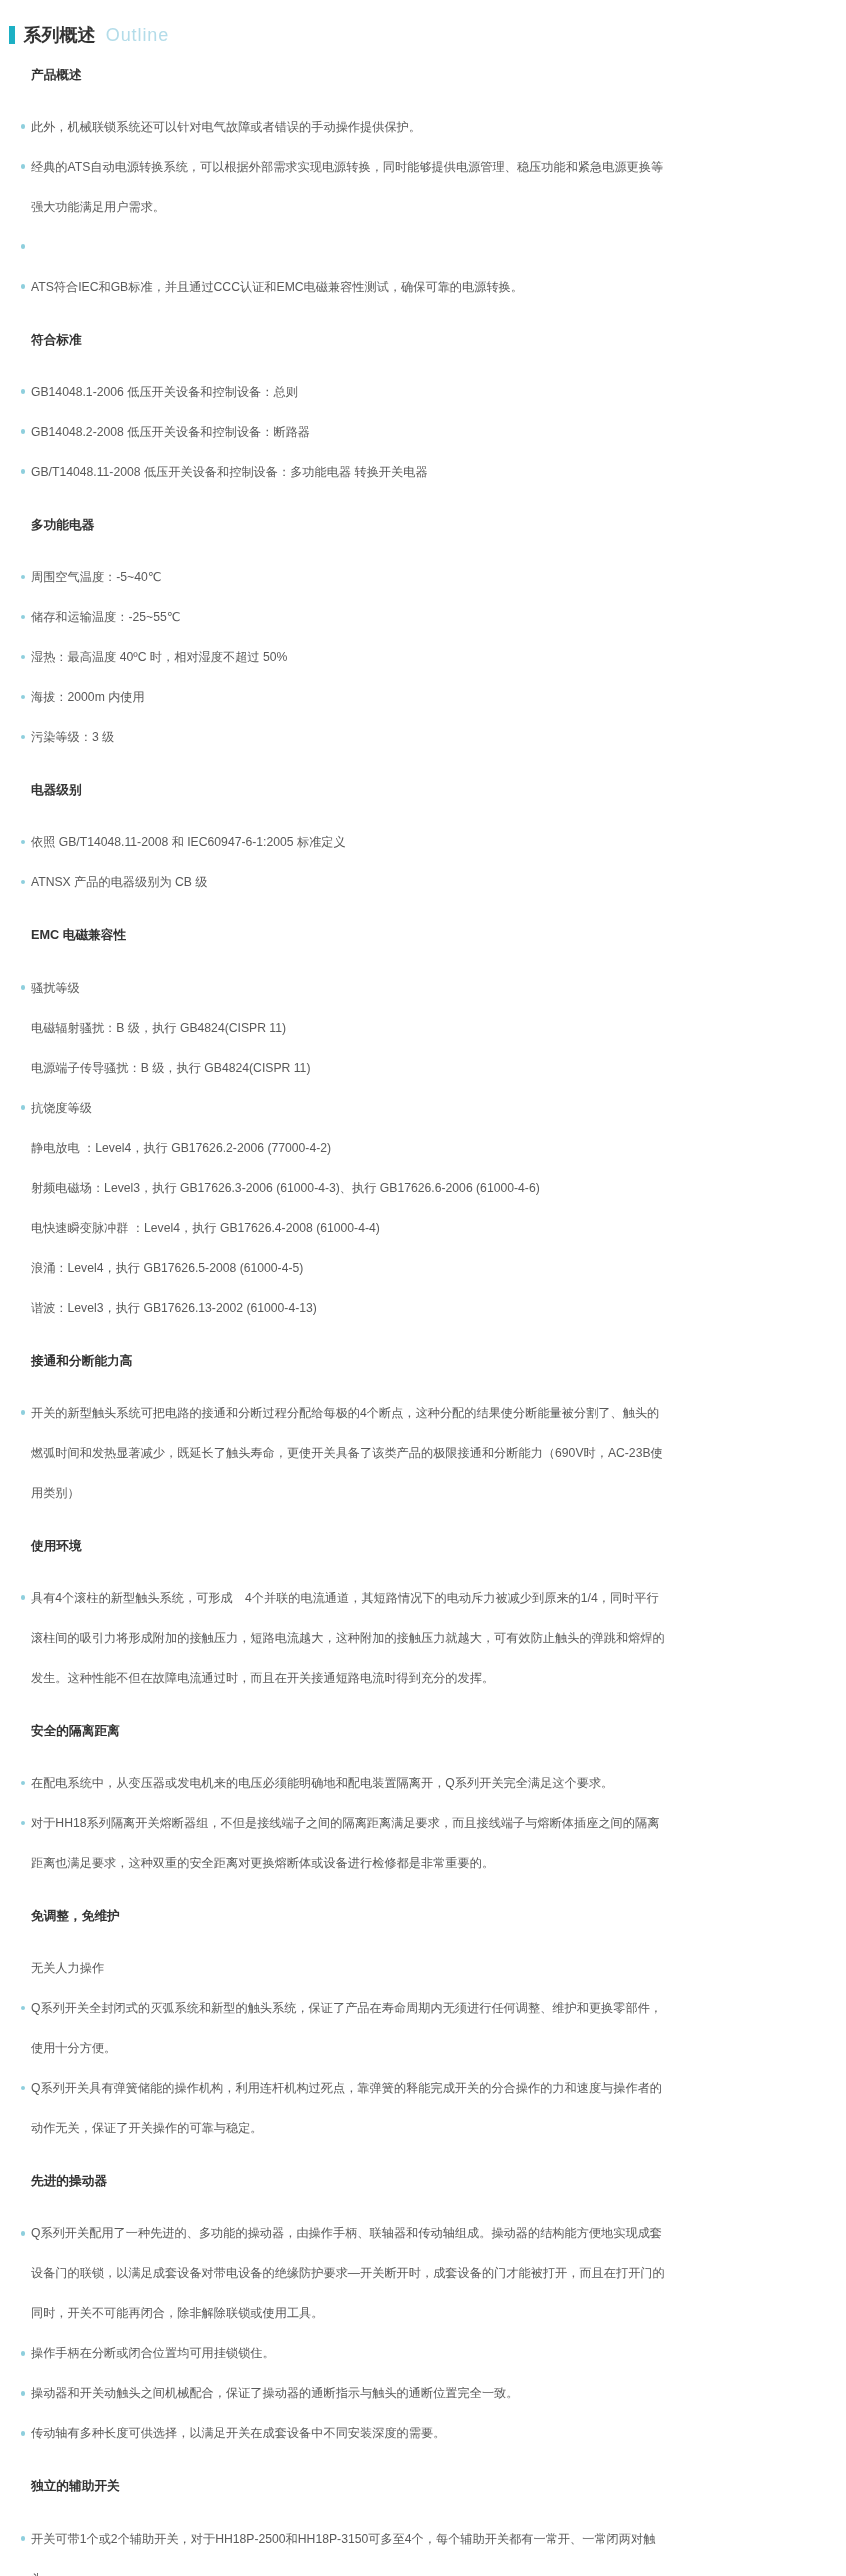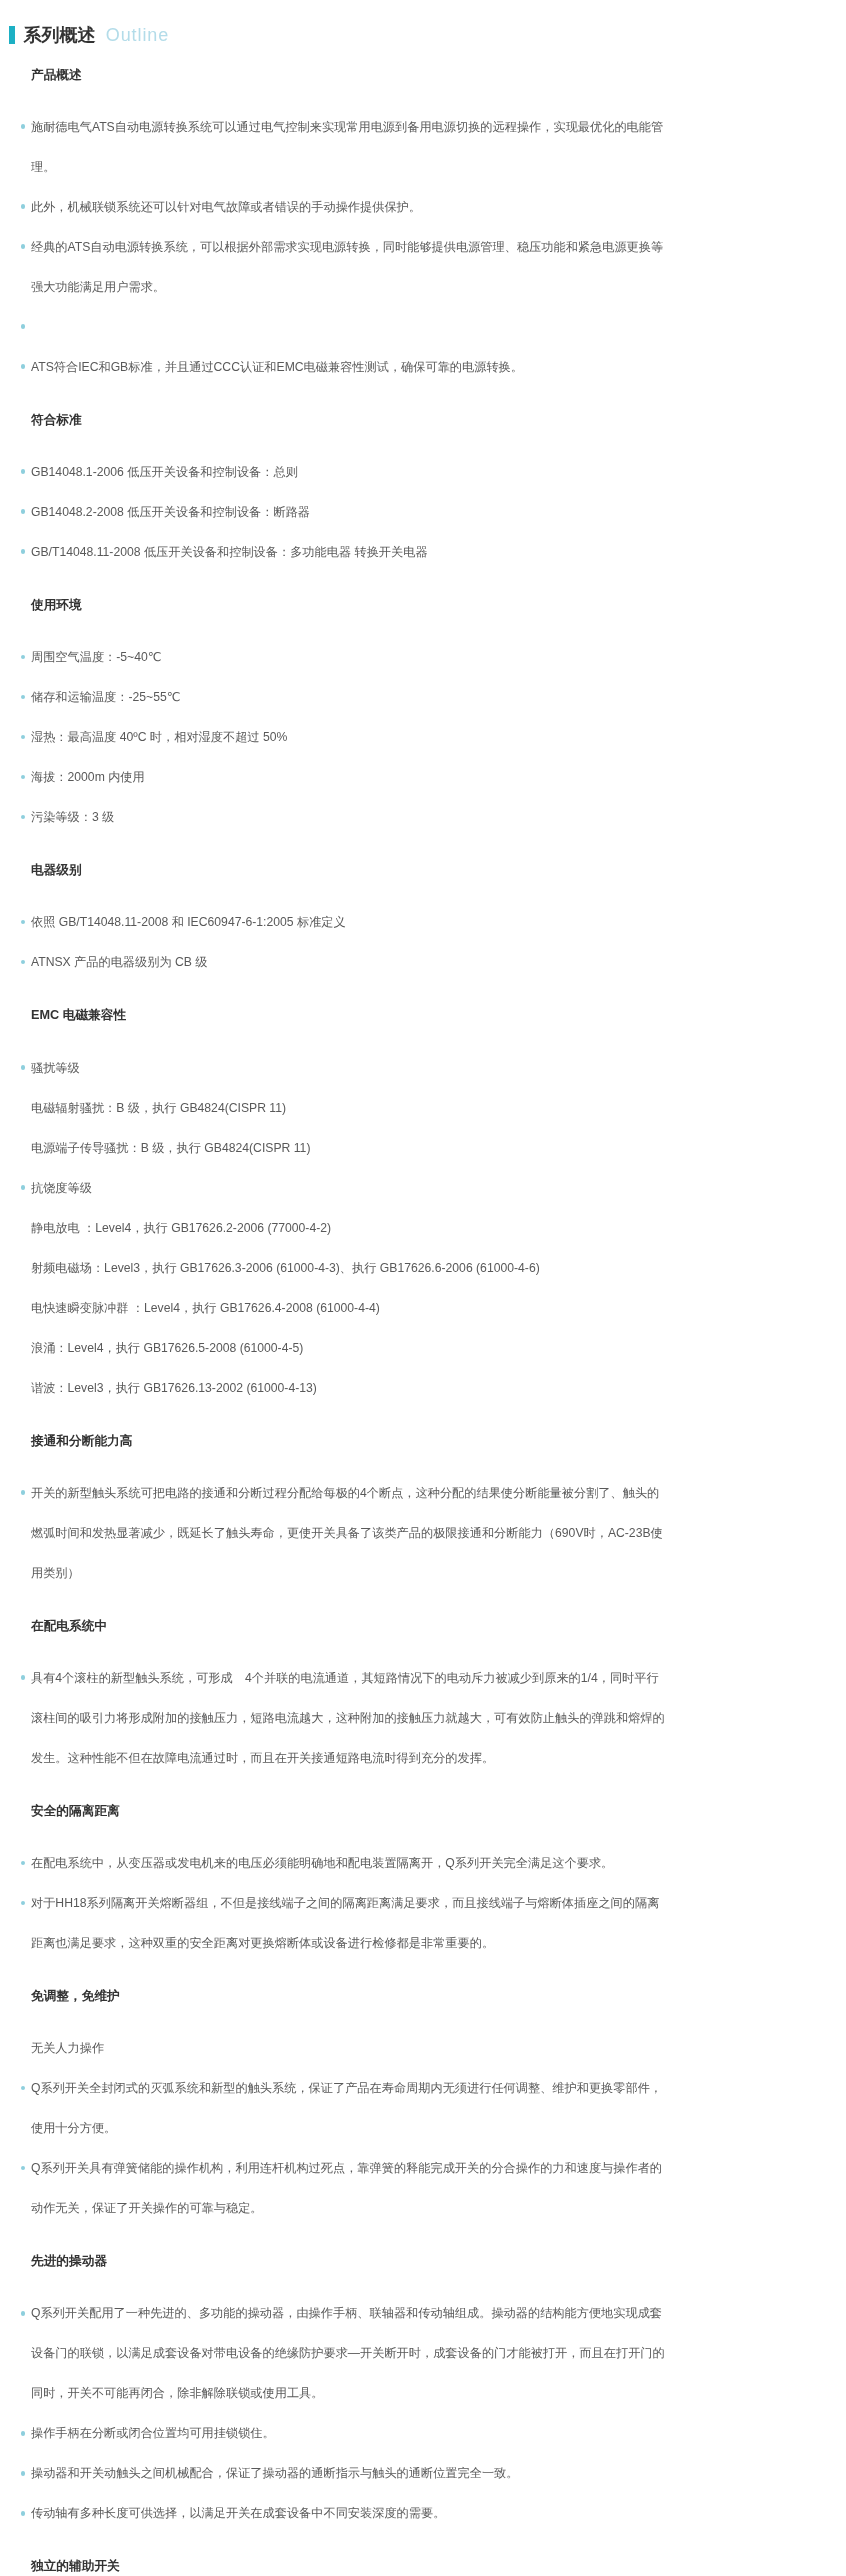--- a/index.html
+++ b/index.html
@@ -87,23 +87,20 @@
   <header class="page-header">
     <span class="title-bar"></span>
     <h1 class="title-zh">系列概述</h1>
     <span class="title-en">Outline</span>
   </header>
 
   <div class="content" id="sections-root">
   <section class="section">
     <h3 class="section-heading">产品概述</h3>
     <div class="section-items">
-  <div class="item">
-    <span class="bullet-dot"></span><span class="item-text">施耐德电气ATS自动电源转换系统可以通过电气控制来实现常用电源到备用电源切换的远程操作，实现最优化的电能管理。</span>
-  </div>
 
   <div class="item">
     <span class="bullet-dot"></span><span class="item-text">此外，机械联锁系统还可以针对电气故障或者错误的手动操作提供保护。</span>
   </div>
 
   <div class="item">
     <span class="bullet-dot"></span><span class="item-text">经典的ATS自动电源转换系统，可以根据外部需求实现电源转换，同时能够提供电源管理、稳压功能和紧急电源更换等强大功能满足用户需求。</span>
   </div>
 
   <div class="item">
@@ -127,111 +124,111 @@
     <span class="bullet-dot"></span><span class="item-text">GB14048.2-2008 低压开关设备和控制设备：断路器</span>
   </div>
 
   <div class="item">
     <span class="bullet-dot"></span><span class="item-text">GB/T14048.11-2008 低压开关设备和控制设备：多功能电器 转换开关电器</span>
   </div>
 </div>
   </section>
 
   <section class="section">
+    <h3 class="section-heading">多功能电器</h3>
+    <div class="section-items">
+  <div class="item">
+    <span class="bullet-dot"></span><span class="item-text">周围空气温度：-5~40℃</span>
+  </div>
+
+  <div class="item">
+    <span class="bullet-dot"></span><span class="item-text">储存和运输温度：-25~55℃</span>
+  </div>
+
+  <div class="item">
+    <span class="bullet-dot"></span><span class="item-text">湿热：最高温度 40ºC 时，相对湿度不超过 50%</span>
+  </div>
+
+  <div class="item">
+    <span class="bullet-dot"></span><span class="item-text">海拔：2000m 内使用</span>
+  </div>
+
+  <div class="item">
+    <span class="bullet-dot"></span><span class="item-text">污染等级：3 级</span>
+  </div>
+</div>
+  </section>
+
+  <section class="section">
+    <h3 class="section-heading">电器级别</h3>
+    <div class="section-items">
+  <div class="item">
+    <span class="bullet-dot"></span><span class="item-text">依照 GB/T14048.11-2008 和 IEC60947-6-1:2005 标准定义</span>
+  </div>
+
+  <div class="item">
+    <span class="bullet-dot"></span><span class="item-text">ATNSX 产品的电器级别为 CB 级</span>
+  </div>
+</div>
+  </section>
+
+  <section class="section">
+    <h3 class="section-heading">EMC 电磁兼容性</h3>
+    <div class="section-items">
+  <div class="item">
+    <span class="bullet-dot"></span><span class="item-text">骚扰等级</span>
+  </div>
+
+  <div class="item plain">
+    <span class="item-text">电磁辐射骚扰：B 级，执行 GB4824(CISPR 11)</span>
+  </div>
+
+  <div class="item plain">
+    <span class="item-text">电源端子传导骚扰：B 级，执行 GB4824(CISPR 11)</span>
+  </div>
+
+  <div class="item">
+    <span class="bullet-dot"></span><span class="item-text">抗饶度等级</span>
+  </div>
+
+  <div class="item plain">
+    <span class="item-text">静电放电 ：Level4，执行 GB17626.2-2006 (77000-4-2)</span>
+  </div>
+
+  <div class="item plain">
+    <span class="item-text">射频电磁场：Level3，执行 GB17626.3-2006 (61000-4-3)、执行 GB17626.6-2006 (61000-4-6)</span>
+  </div>
+
+  <div class="item plain">
+    <span class="item-text">电快速瞬变脉冲群 ：Level4，执行 GB17626.4-2008 (61000-4-4)</span>
+  </div>
+
+  <div class="item plain">
+    <span class="item-text">浪涌：Level4，执行 GB17626.5-2008 (61000-4-5)</span>
+  </div>
+
+  <div class="item plain">
+    <span class="item-text">谐波：Level3，执行 GB17626.13-2002 (61000-4-13)</span>
+  </div>
+</div>
+  </section>
+
+  <section class="section">
+    <h3 class="section-heading">接通和分断能力高</h3>
+    <div class="section-items">
+  <div class="item">
+    <span class="bullet-dot"></span><span class="item-text">开关的新型触头系统可把电路的接通和分断过程分配给每极的4个断点，这种分配的结果使分断能量被分割了、触头的燃弧时间和发热显著减少，既延长了触头寿命，更使开关具备了该类产品的极限接通和分断能力（690V时，AC-23B使用类别）</span>
+  </div>
+</div>
+  </section>
+
+  <section class="section">
     <h3 class="section-heading">使用环境</h3>
     <div class="section-items">
   <div class="item">
-    <span class="bullet-dot"></span><span class="item-text">周围空气温度：-5~40℃</span>
-  </div>
-
-  <div class="item">
-    <span class="bullet-dot"></span><span class="item-text">储存和运输温度：-25~55℃</span>
-  </div>
-
-  <div class="item">
-    <span class="bullet-dot"></span><span class="item-text">湿热：最高温度 40ºC 时，相对湿度不超过 50%</span>
-  </div>
-
-  <div class="item">
-    <span class="bullet-dot"></span><span class="item-text">海拔：2000m 内使用</span>
-  </div>
-
-  <div class="item">
-    <span class="bullet-dot"></span><span class="item-text">污染等级：3 级</span>
-  </div>
-</div>
-  </section>
-
-  <section class="section">
-    <h3 class="section-heading">电器级别</h3>
-    <div class="section-items">
-  <div class="item">
-    <span class="bullet-dot"></span><span class="item-text">依照 GB/T14048.11-2008 和 IEC60947-6-1:2005 标准定义</span>
-  </div>
-
-  <div class="item">
-    <span class="bullet-dot"></span><span class="item-text">ATNSX 产品的电器级别为 CB 级</span>
-  </div>
-</div>
-  </section>
-
-  <section class="section">
-    <h3 class="section-heading">EMC 电磁兼容性</h3>
-    <div class="section-items">
-  <div class="item">
-    <span class="bullet-dot"></span><span class="item-text">骚扰等级</span>
-  </div>
-
-  <div class="item plain">
-    <span class="item-text">电磁辐射骚扰：B 级，执行 GB4824(CISPR 11)</span>
-  </div>
-
-  <div class="item plain">
-    <span class="item-text">电源端子传导骚扰：B 级，执行 GB4824(CISPR 11)</span>
-  </div>
-
-  <div class="item">
-    <span class="bullet-dot"></span><span class="item-text">抗饶度等级</span>
-  </div>
-
-  <div class="item plain">
-    <span class="item-text">静电放电 ：Level4，执行 GB17626.2-2006 (77000-4-2)</span>
-  </div>
-
-  <div class="item plain">
-    <span class="item-text">射频电磁场：Level3，执行 GB17626.3-2006 (61000-4-3)、执行 GB17626.6-2006 (61000-4-6)</span>
-  </div>
-
-  <div class="item plain">
-    <span class="item-text">电快速瞬变脉冲群 ：Level4，执行 GB17626.4-2008 (61000-4-4)</span>
-  </div>
-
-  <div class="item plain">
-    <span class="item-text">浪涌：Level4，执行 GB17626.5-2008 (61000-4-5)</span>
-  </div>
-
-  <div class="item plain">
-    <span class="item-text">谐波：Level3，执行 GB17626.13-2002 (61000-4-13)</span>
-  </div>
-</div>
-  </section>
-
-  <section class="section">
-    <h3 class="section-heading">接通和分断能力高</h3>
-    <div class="section-items">
-  <div class="item">
-    <span class="bullet-dot"></span><span class="item-text">开关的新型触头系统可把电路的接通和分断过程分配给每极的4个断点，这种分配的结果使分断能量被分割了、触头的燃弧时间和发热显著减少，既延长了触头寿命，更使开关具备了该类产品的极限接通和分断能力（690V时，AC-23B使用类别）</span>
-  </div>
-</div>
-  </section>
-
-  <section class="section">
-    <h3 class="section-heading">在配电系统中</h3>
-    <div class="section-items">
-  <div class="item">
     <span class="bullet-dot"></span><span class="item-text">具有4个滚柱的新型触头系统，可形成　4个并联的电流通道，其短路情况下的电动斥力被减少到原来的1/4，同时平行滚柱间的吸引力将形成附加的接触压力，短路电流越大，这种附加的接触压力就越大，可有效防止触头的弹跳和熔焊的发生。这种性能不但在故障电流通过时，而且在开关接通短路电流时得到充分的发挥。</span>
   </div>
 </div>
   </section>
 
   <section class="section">
     <h3 class="section-heading">安全的隔离距离</h3>
     <div class="section-items">
   <div class="item">
     <span class="bullet-dot"></span><span class="item-text">在配电系统中，从变压器或发电机来的电压必须能明确地和配电装置隔离开，Q系列开关完全满足这个要求。</span>

